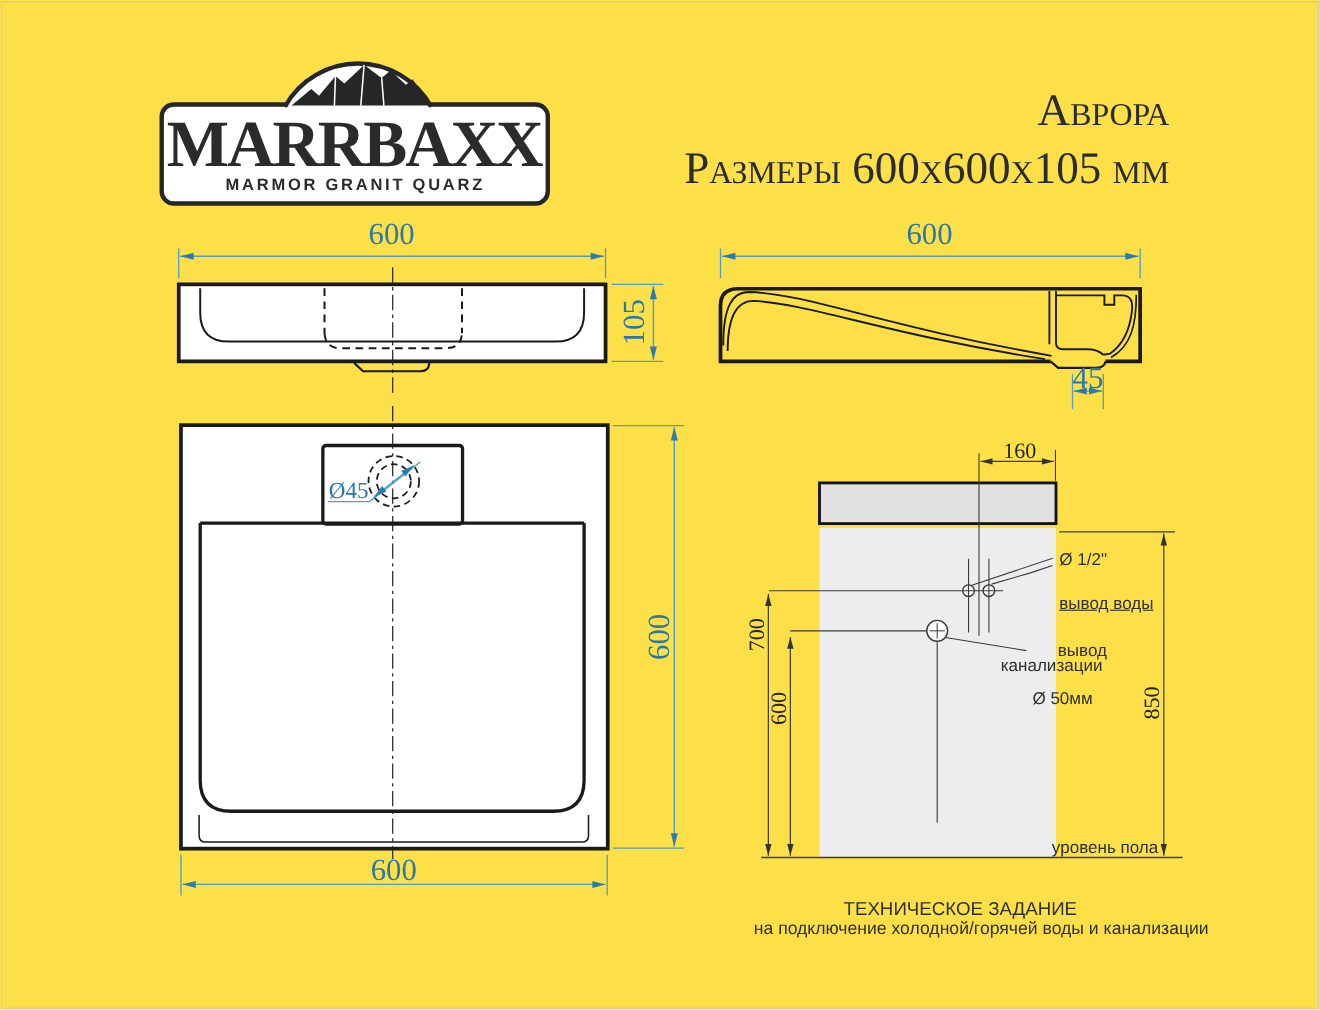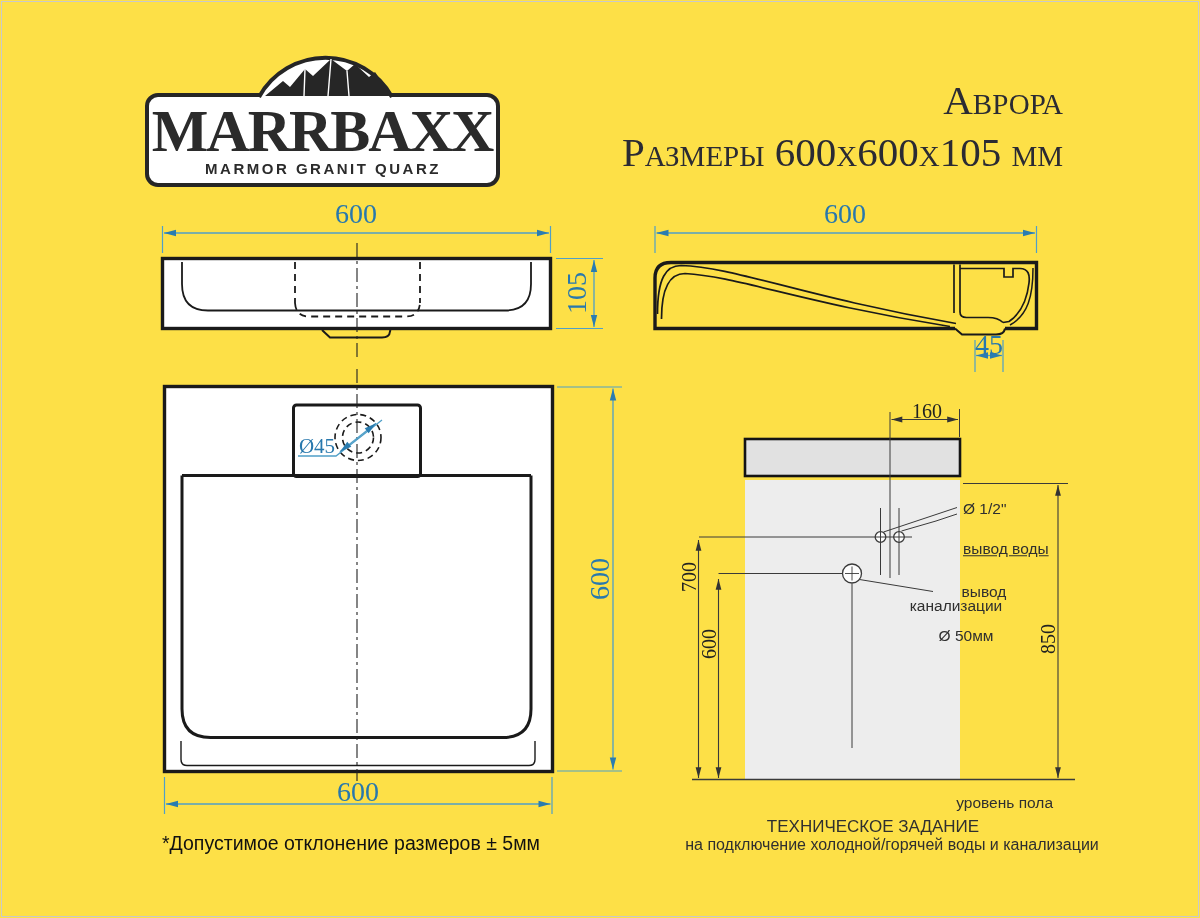--- a/index.html
+++ b/index.html
@@ -153,19 +153,18 @@
   <div class="txt dimdark" style="left:927px;top:411px;">160</div>
   <div class="rot dimdark" style="position:absolute;left:689px;top:577px;white-space:nowrap;">700</div>
   <div class="rot dimdark" style="position:absolute;left:709px;top:644px;white-space:nowrap;">600</div>
   <div class="rot dimdark" style="position:absolute;left:1048px;top:639px;white-space:nowrap;">850</div>
 
   <div class="txt left inslabel" style="left:963px;top:509px;">Ø 1/2"</div>
   <div class="txt left inslabel" style="left:963px;top:549px;text-decoration:underline;">вывод воды</div>
   <div class="txt inslabel" style="left:960px;top:592px;margin-left:24px;">вывод</div>
   <div class="txt inslabel" style="left:956px;top:606px;">канализации</div>
   <div class="txt inslabel" style="left:966px;top:621px;margin-top:15px;">Ø 50мм</div>
-  <div class="txt rightal inslabel" style="left:1053px;top:771px;margin-top:32px;">уровень пола</div>
+  <div class="txt rightal inslabel" style="left:1053px;top:771px;">уровень пола</div>
 
-  <div class="txt left note" style="left:162px;top:843px;">*Допустимое отклонение размеров ± 5мм</div>
   <div class="txt caption1" style="left:873px;top:827px;">ТЕХНИЧЕСКОЕ ЗАДАНИЕ</div>
   <div class="txt caption2" style="left:878px;top:845px;margin-left:14px;">на подключение холодной/горячей воды и канализации</div>
 
 </div>
 
 </body></html>

